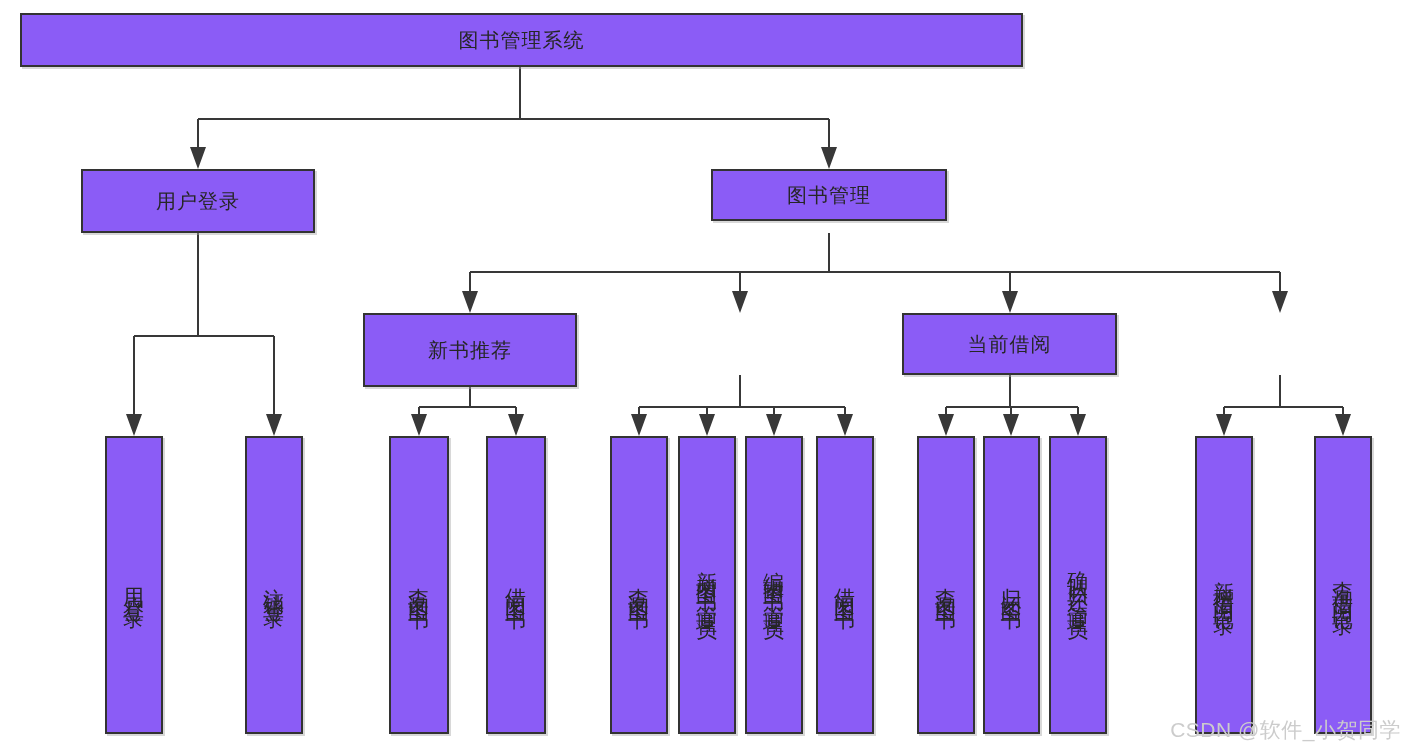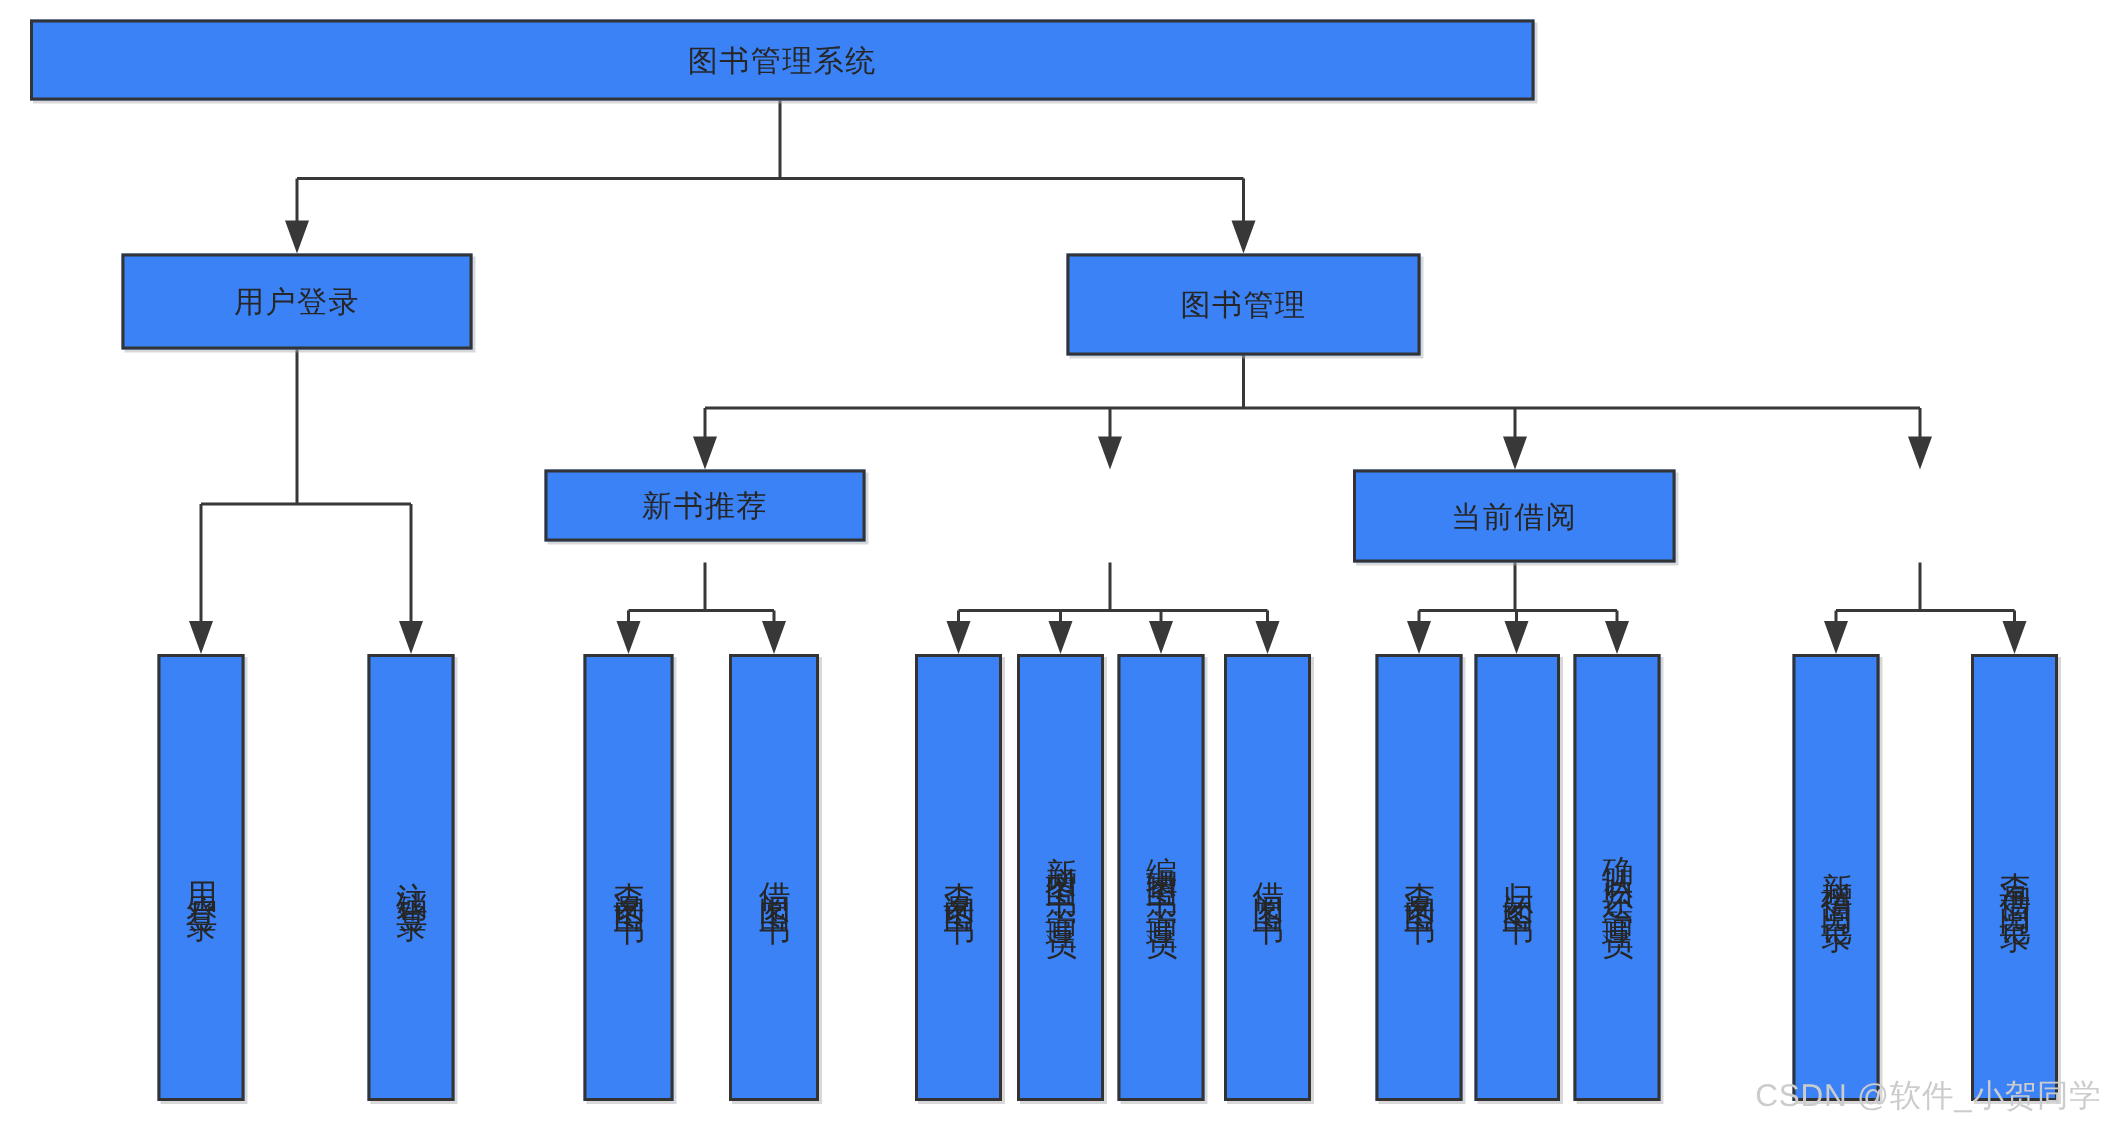--- a/index.html
+++ b/index.html
@@ -21,21 +21,21 @@
     stroke: #383838;
     stroke-width: 2;
   }
   .carrow {
     fill: #383838;
     stroke: none;
   }
   .box {
     position: absolute;
     box-sizing: border-box;
-    background: #3b82f6;
+    background: #8b5cf6;
     border: 2px solid #333333;
     box-shadow: 2px 2px 0 rgba(168,168,168,0.45);
     display: flex;
     align-items: center;
     justify-content: center;
   }
   .hlabel {
     font-size: 20px;
     color: #262626;
     letter-spacing: 1px;
@@ -83,25 +83,25 @@
          M1216 414H1232L1224 436Z M1335 414H1351L1343 436Z"></path>
   </svg>
 
   <div class="box" style="left:20px;top:13px;width:1003px;height:54px">
     <span class="hlabel">图书管理系统</span>
   </div>
 
   <div class="box" style="left:81px;top:169px;width:234px;height:64px">
     <span class="hlabel">用户登录</span>
   </div>
-  <div class="box" style="left:711px;top:169px;width:236px;height:68px">
+  <div class="box" style="left:711px;top:169px;width:236px;height:52px">
     <span class="hlabel">图书管理</span>
   </div>
 
-  <div class="box" style="left:363px;top:313px;width:214px;height:48px">
+  <div class="box" style="left:363px;top:313px;width:214px;height:74px">
     <span class="hlabel">新书推荐</span>
   </div>
   <div class="box" style="left:902px;top:313px;width:215px;height:62px">
     <span class="hlabel">当前借阅</span>
   </div>
 
   <div class="box" style="left:105px;top:436px;width:58px;height:298px">
     <span class="vlabel">用户登录</span>
   </div>
   <div class="box" style="left:245px;top:436px;width:58px;height:298px">

